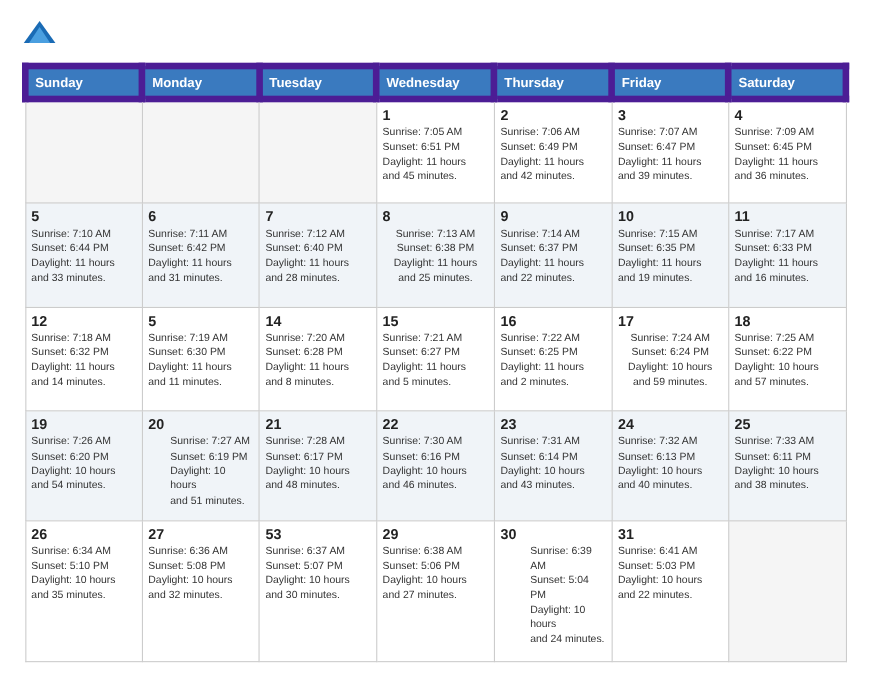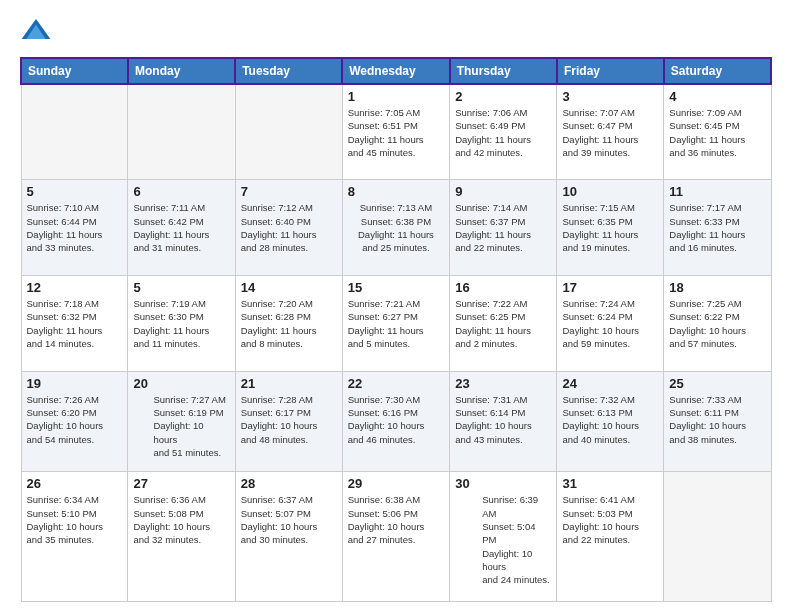--- a/index.html
+++ b/index.html
@@ -65,21 +65,21 @@
       border-collapse: collapse;
       flex: 1;
     }
     .calendar th {
       background-color: #3a7abf;
       color: white;
       text-align: left;
       padding: 5px 6px;
       font-size: 12px;
       font-weight: bold;
-      border: 2px solid #4c1d95;
+      border: 6px solid #4c1d95;
     }
     .calendar td {
       border: 1px solid #ccc;
       vertical-align: top;
       padding: 4px 5px;
       width: 108px;
       height: 88px;
       font-size: 10px;
       color: #333;
       background: #fff;
@@ -251,21 +251,21 @@
           </td>
           <td>
             <div class="day-number">16</div>
             <div class="day-info" style="white-space: pre-line;">Sunrise: 7:22 AM
 Sunset: 6:25 PM
 Daylight: 11 hours
 and 2 minutes.</div>
           </td>
           <td>
             <div class="day-number">17</div>
-            <div class="day-info" style="white-space: pre-line;">Sunrise: 7:24 AM
+            <div class="day-info" style="white-space: pre-line; text-align: center;">Sunrise: 7:24 AM
 Sunset: 6:24 PM
 Daylight: 10 hours
 and 59 minutes.</div>
           </td>
           <td>
             <div class="day-number">18</div>
             <div class="day-info" style="white-space: pre-line;">Sunrise: 7:25 AM
 Sunset: 6:22 PM
 Daylight: 10 hours
 and 57 minutes.</div>
@@ -331,21 +331,21 @@
 and 35 minutes.</div>
           </td>
           <td>
             <div class="day-number">27</div>
             <div class="day-info" style="white-space: pre-line;">Sunrise: 6:36 AM
 Sunset: 5:08 PM
 Daylight: 10 hours
 and 32 minutes.</div>
           </td>
           <td>
-            <div class="day-number">28</div>
+            <div class="day-number">53</div>
             <div class="day-info" style="white-space: pre-line;">Sunrise: 6:37 AM
 Sunset: 5:07 PM
 Daylight: 10 hours
 and 30 minutes.</div>
           </td>
           <td>
             <div class="day-number">29</div>
             <div class="day-info" style="white-space: pre-line;">Sunrise: 6:38 AM
 Sunset: 5:06 PM
 Daylight: 10 hours

